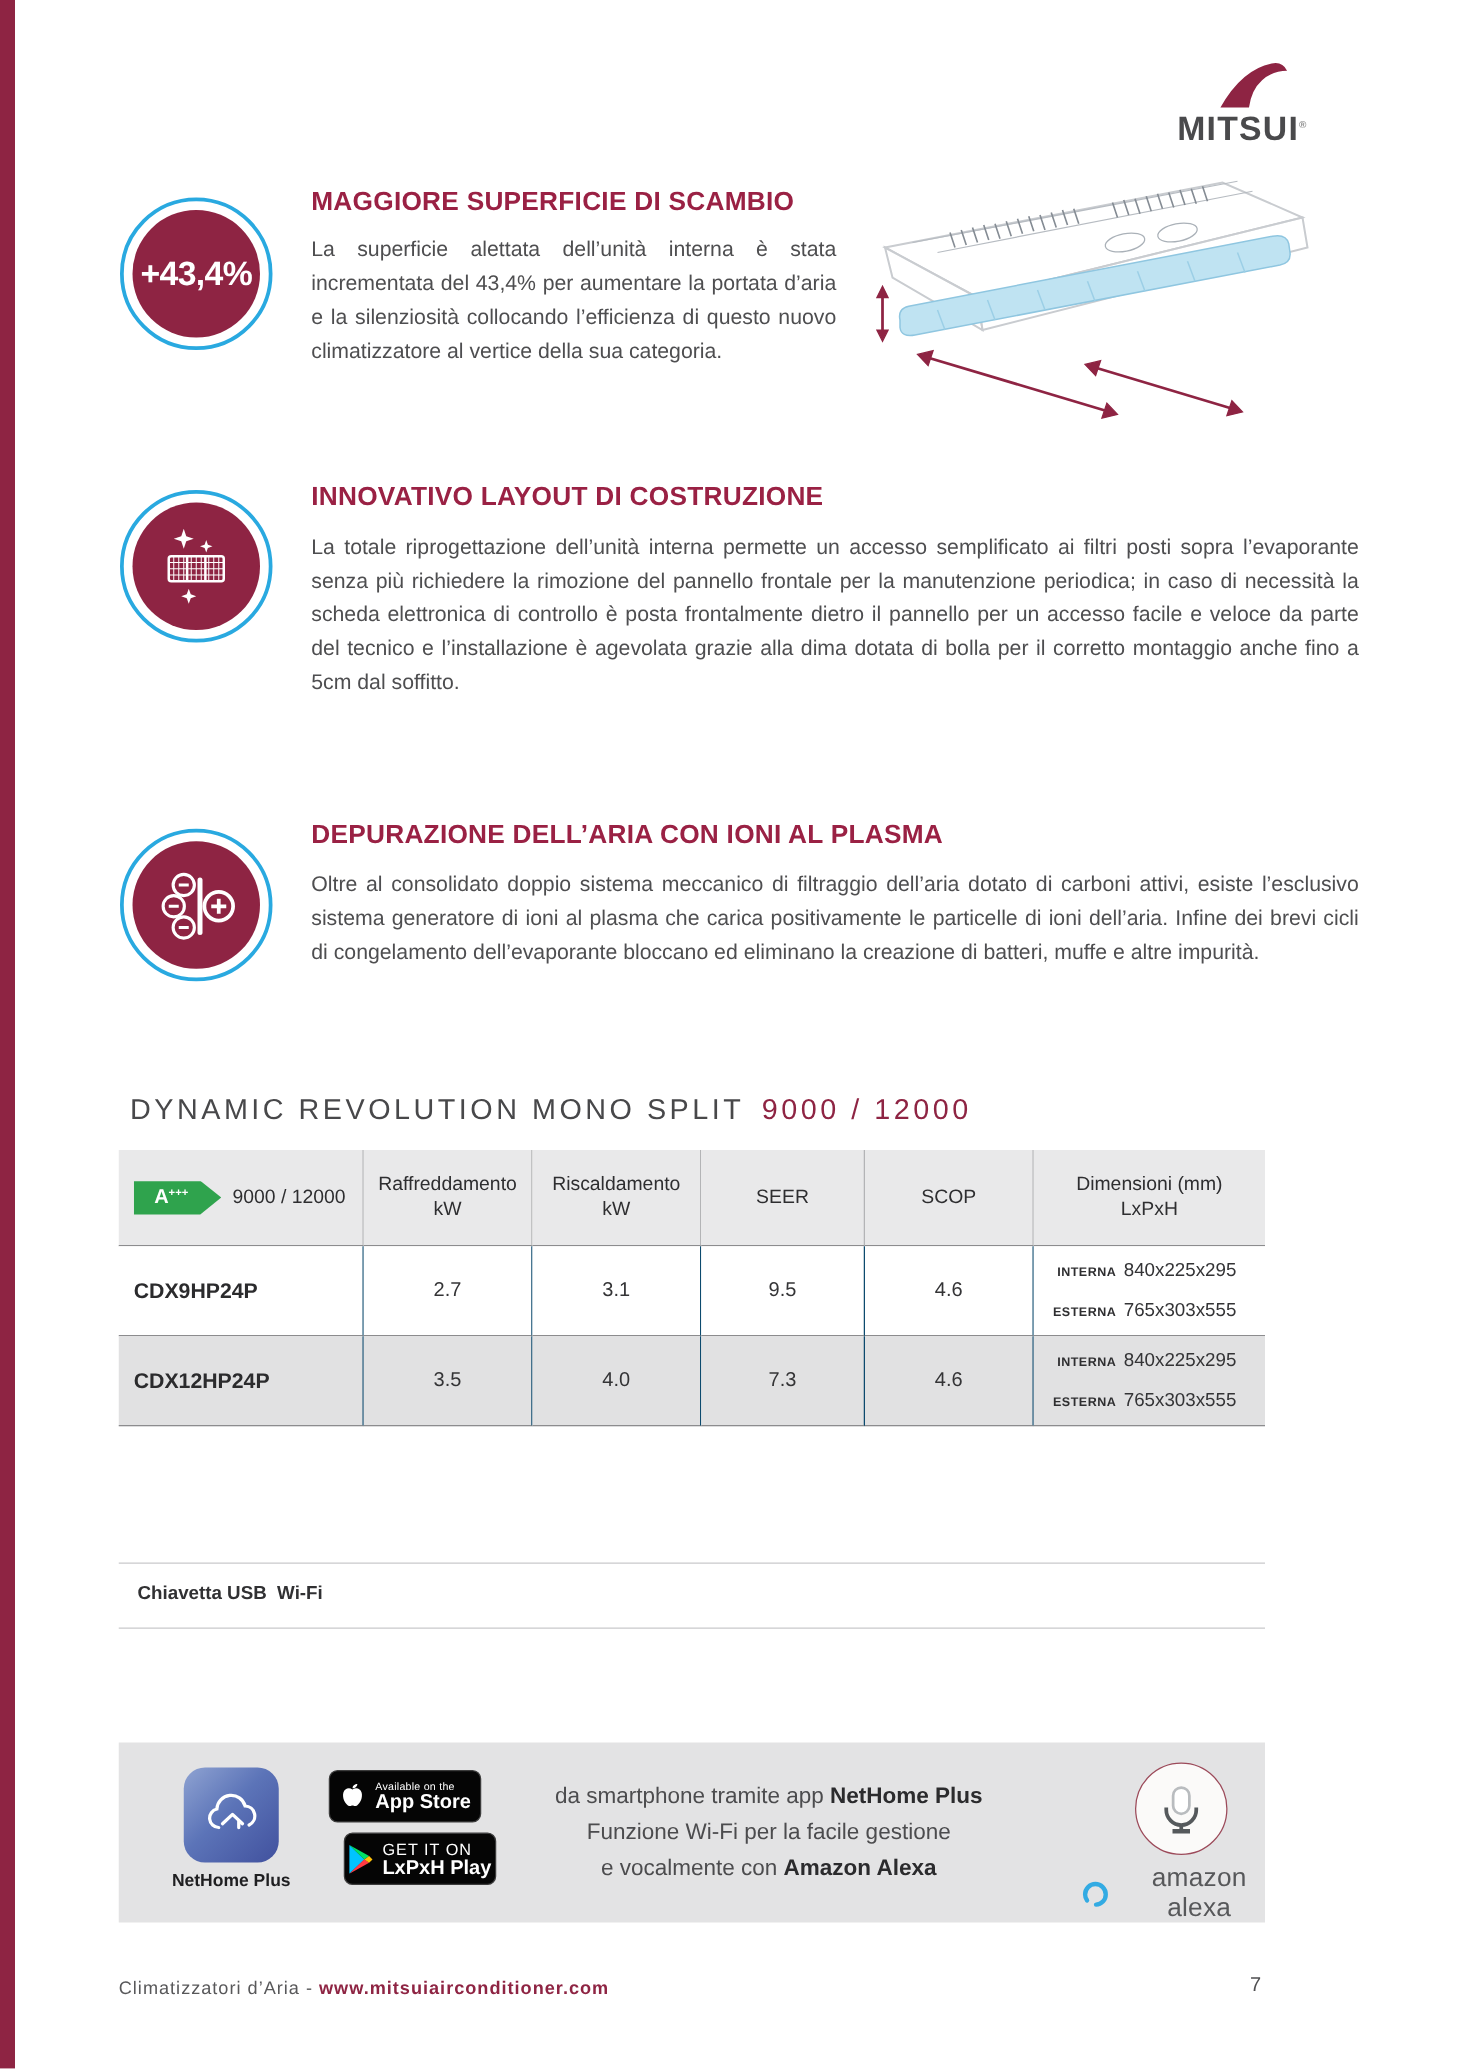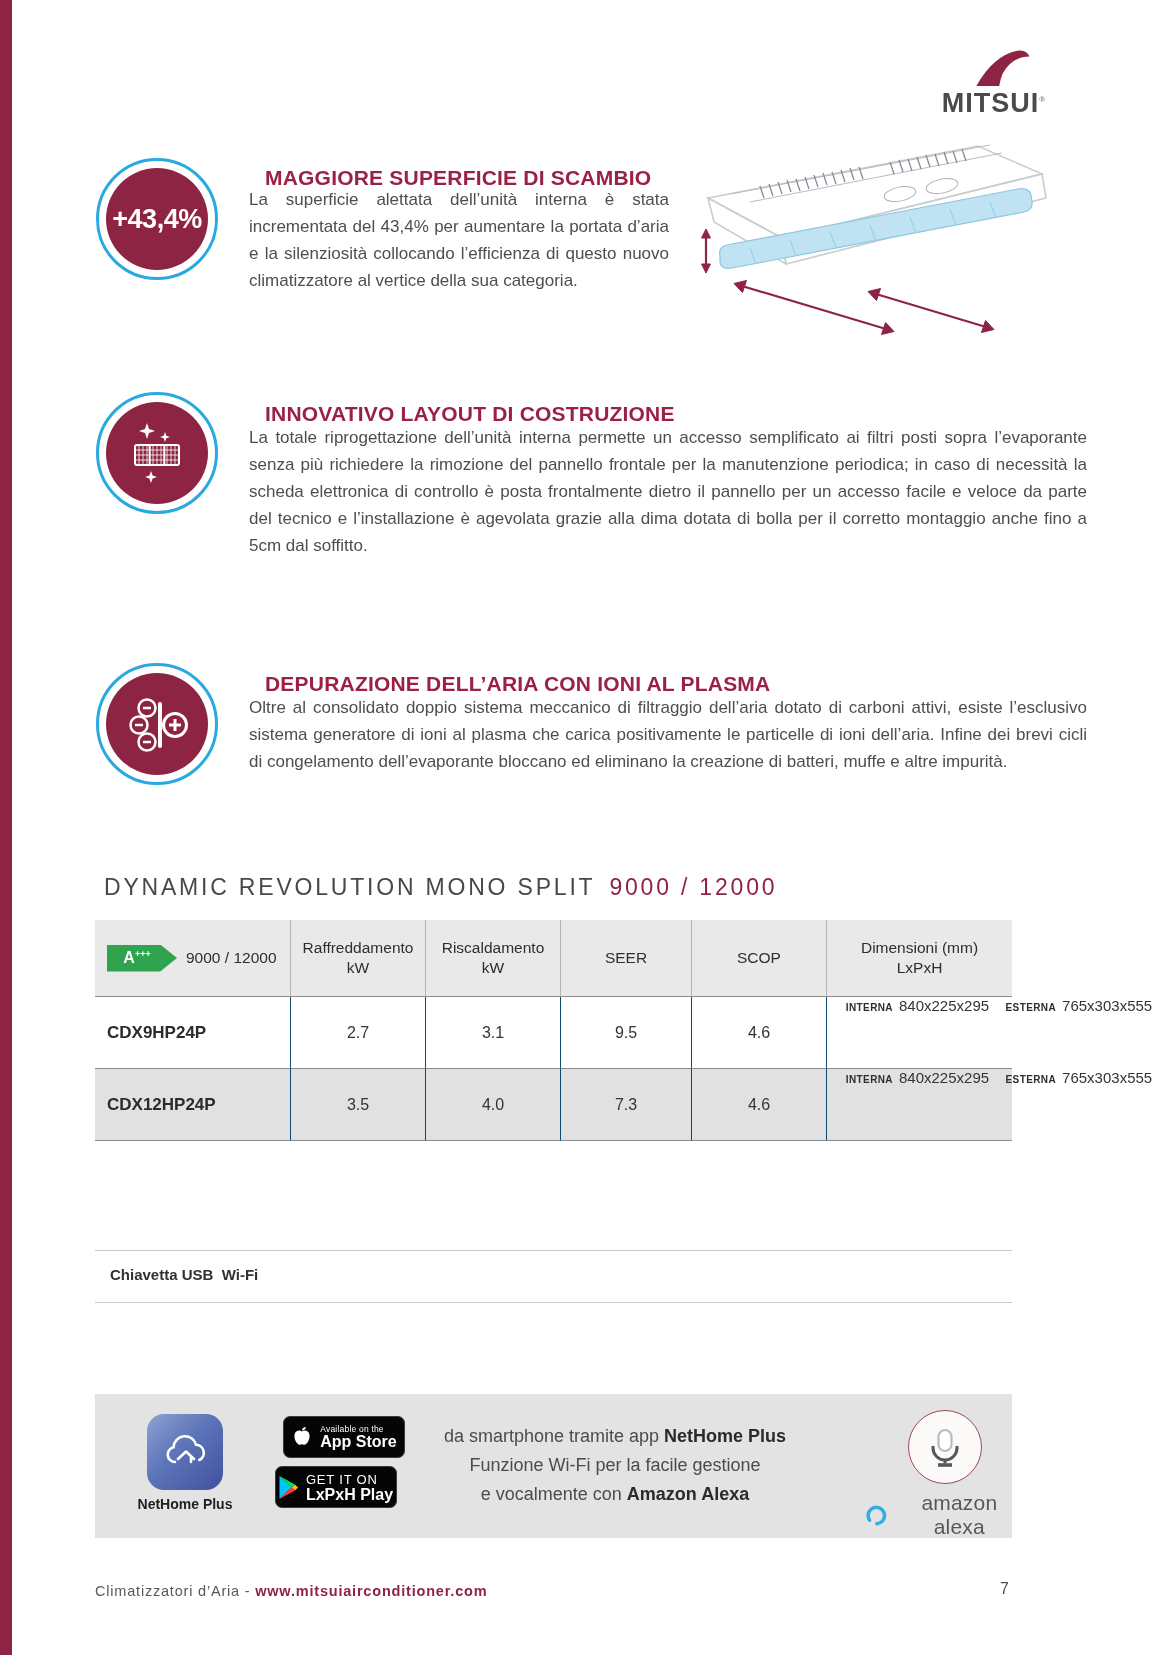--- a/index.html
+++ b/index.html
@@ -12,39 +12,39 @@
   .logo-swoosh{display:block;margin:0 auto 0 38px;}
   .logo-text{font-size:27px;font-weight:bold;color:#4A4A4C;letter-spacing:1px;line-height:24px;}
   .logo-text sup{font-size:8px;color:#8a8a8a;}
 
   
   .circle-icon{position:absolute;width:122px;height:122px;border:3px solid #29A9E0;border-radius:50%;
                background:#fff;display:flex;align-items:center;justify-content:center;box-sizing:border-box;}
   .disc{width:102px;height:102px;border-radius:50%;background:#8E2443;display:flex;align-items:center;justify-content:center;}
   .badge-text{color:#fff;font-weight:bold;font-size:27px;letter-spacing:-0.5px;}
 
-  .feat-title{position:absolute;margin:16px;font-size:21px;font-weight:bold;color:#9A2144;letter-spacing:0.2px;}
+  .feat-title{position:absolute;margin:0;font-size:21px;font-weight:bold;color:#9A2144;letter-spacing:0.2px;}
   .feat-body{position:absolute;margin:0;font-size:17px;line-height:27px;text-align:justify;color:#4E4E50;}
 
   .product-visual{position:absolute;left:690px;top:136px;}
 
   
   .tbl-title{position:absolute;left:104px;top:874px;font-size:23px;letter-spacing:2.8px;color:#48484A;}
   .tbl-title .accent{color:#8E2443;margin-left:14px;}
   .grid{position:absolute;left:95px;top:920px;width:917px;display:grid;
         grid-template-columns:196px 135px 135px 131px 135px 185px;
         grid-template-rows:77px 72px 72px;}
   .th{background:#E9E9EA;display:flex;flex-direction:column;align-items:center;justify-content:center;
       font-size:15.5px;color:#2E2E30;line-height:20px;border-right:1px solid #B3B4B6;border-bottom:1px solid #8C8C8E;box-sizing:border-box;}
   .th.first{flex-direction:row;justify-content:flex-start;padding-left:12px;gap:9px;}
   .th.last,.td.last{border-right:none;}
   .td{display:flex;align-items:center;justify-content:center;font-size:16px;color:#343436;
       border-right:1px solid #0c4a6e;border-bottom:1px solid #8C8C8E;box-sizing:border-box;background:#fff;}
   .td.model{justify-content:flex-start;padding-left:12px;font-weight:bold;font-size:17px;color:#2B2B2D;}
-  .td.dims{flex-direction:row;align-items:flex-start;justify-content:flex-start;gap:15px;padding-left:14px;}
+  .td.dims{flex-direction:column;align-items:flex-start;justify-content:center;gap:15px;padding-left:14px;}
   .row2{background:#E1E1E2 !important;}
   .dim-line{display:flex;align-items:baseline;gap:6px;}
   .dim-label{font-size:10px;font-weight:bold;color:#2E2E30;letter-spacing:0.4px;width:52px;text-align:right;}
   .dim-val{font-size:15px;color:#343436;}
   .energy-badge{width:70px;height:27px;background:#2FA34D;
       clip-path:polygon(0 0,76% 0,100% 50%,76% 100%,0 100%);
       display:flex;align-items:center;justify-content:center;color:#fff;font-weight:bold;padding-right:10px;box-sizing:border-box;}
   .energy-badge .a{font-size:16px;}
   .energy-badge .plus{font-size:9px;vertical-align:super;position:relative;top:-4px;}
 
@@ -235,21 +235,21 @@
     <div class="nethome">
       <div class="nh-app">
         <svg width="52" height="52" viewBox="0 0 52 52">
           <path d="M16,36 a7.5,7.5 0 0 1 -1.5,-14.8 a11.5,11.5 0 0 1 22.6,-2.4 a8,8 0 0 1 3.2,15.2" fill="none" stroke="#fff" stroke-width="2.6" stroke-linecap="round"></path>
           <path d="M19,33 L27,25.5 L35,33 M32,30.2 L32,36" fill="none" stroke="#fff" stroke-width="2.6" stroke-linecap="round" stroke-linejoin="round"></path>
         </svg>
       </div>
       <div class="nh-label">NetHome Plus</div>
     </div>
 
-    <div class="store-badge" style="left:188px;top:22px;">
+    <div class="store-badge" style="left:168px;top:22px;">
       <svg width="22" height="24" viewBox="0 0 24 24">
         <path d="M12,6 C9,4 5,5 4,9 C3,13 5,18 8,20 C10,21.2 11,20 12,20 C13,20 14,21.2 16,20 C19,18 21,13 20,9 C19,5 15,4 12,6 Z" fill="#fff"></path>
         <path d="M12,5 C12,2.8 14,1.2 16.2,1.2 C16.2,3.4 14.2,5 12,5 Z" fill="#fff"></path>
       </svg>
       <div class="badge-lines">
         <div class="b1">Available on the</div>
         <div class="b2">App Store</div>
       </div>
     </div>
 

